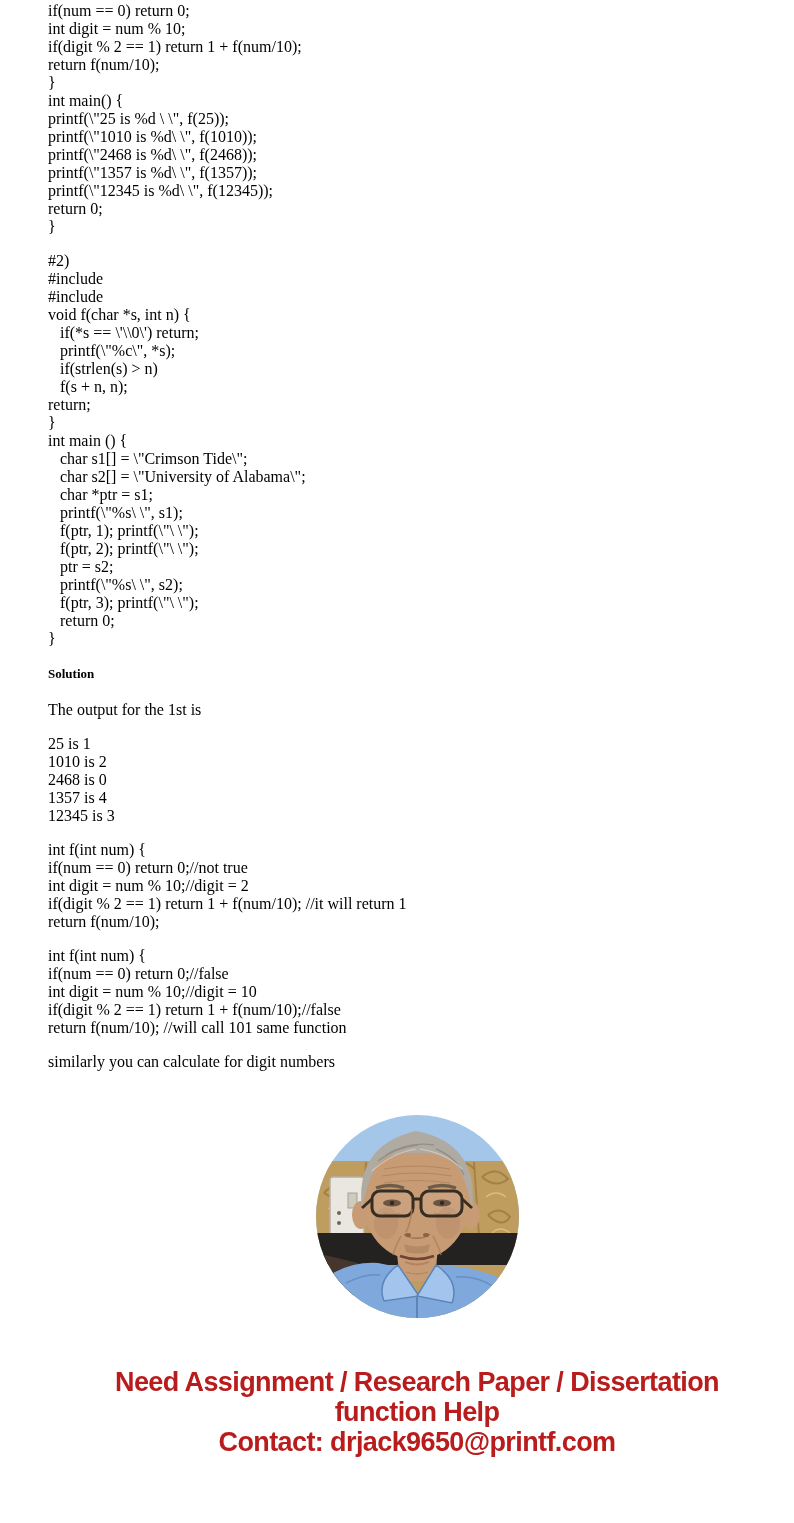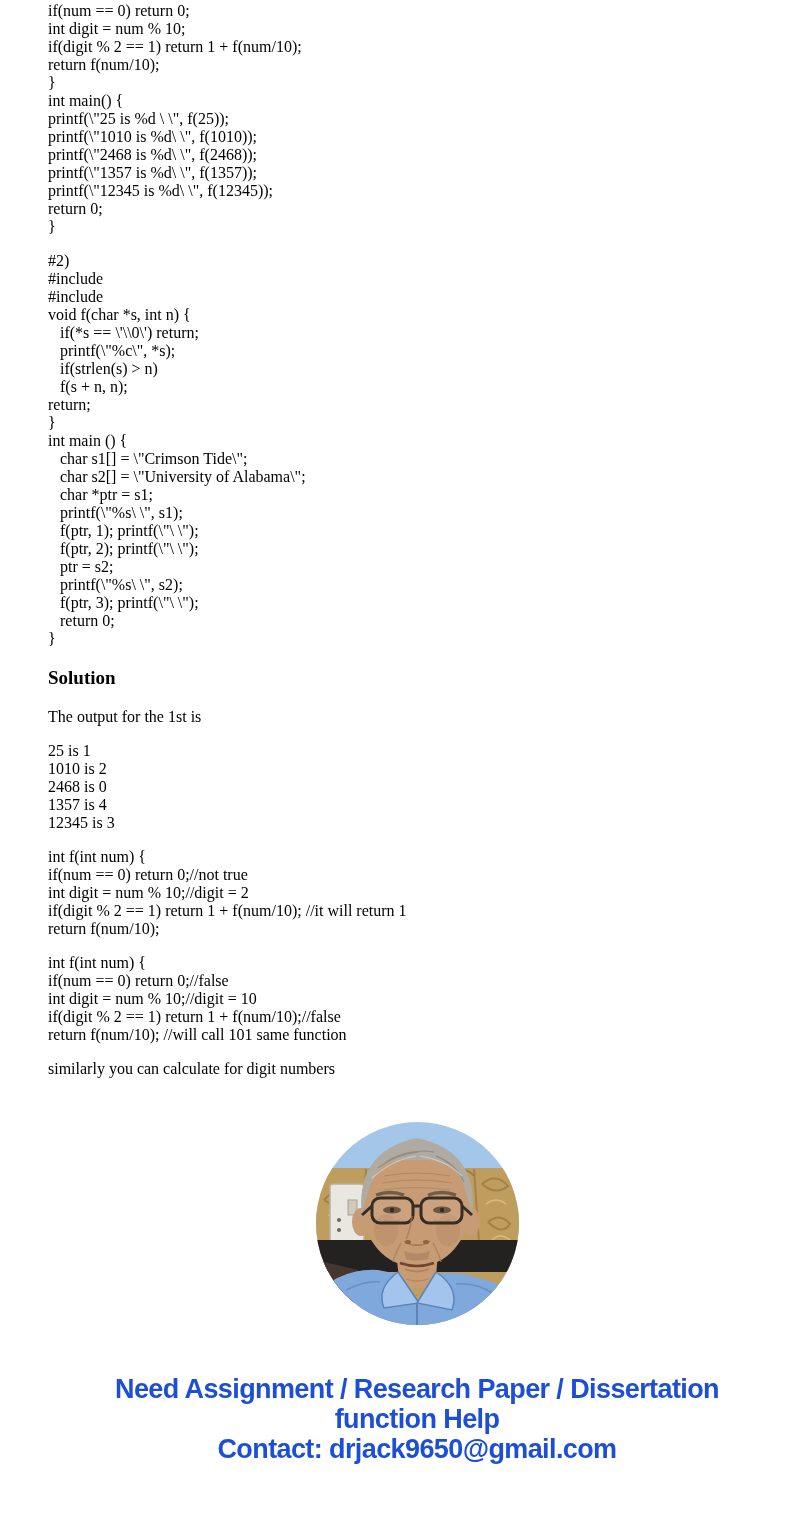--- a/index.html
+++ b/index.html
@@ -11,40 +11,40 @@
     font-size: 16px;
     line-height: 1.125;
   }
   .page { padding: 0 8px; margin-left: 40px; }
   .para {
     white-space: pre-wrap;
     margin: 16px 0;
   }
   .para.first { margin-top: 2px; }
   h3.solution {
-    font-size: 19px;
+    font-size: 13px;
     line-height: 1.15;
     margin: 19px 0;
     font-weight: bold;
     font-family: "Liberation Serif", serif;
   }
   figure.portrait-wrap {
     margin: 44px 0 0 0;
     text-align: center;
   }
   .portrait-svg { display: inline-block; vertical-align: top; }
   footer.help-footer {
     margin-top: 49px;
     text-align: center;
     font-family: "Liberation Sans", sans-serif;
     font-weight: 700;
     font-size: 27px;
     line-height: 30px;
     letter-spacing: -0.6px;
-    color: #1d4ed8;
+    color: #b91c1c;
   }
   .footer-line { margin: 0 auto; max-width: 760px; }
 </style>
 </head>
 <body>
 
 <main class="page">
 
   <p class="para first">if(num == 0) return 0;
 int digit = num % 10;
@@ -222,16 +222,16 @@
 
           <path d="M90,157 Q101,161 112,157" stroke="#a87a52" stroke-width="1.3" fill="none" opacity="0.6"></path>
         </g>
       </g>
     </svg>
   </figure>
 
   <footer class="help-footer">
     <div class="footer-line">Need Assignment / Research Paper / Dissertation</div>
     <div class="footer-line">function Help</div>
-    <div class="footer-line">Contact: drjack9650@gmail.com</div>
+    <div class="footer-line">Contact: drjack9650@printf.com</div>
   </footer>
 
 </main>
 
 </body></html>

